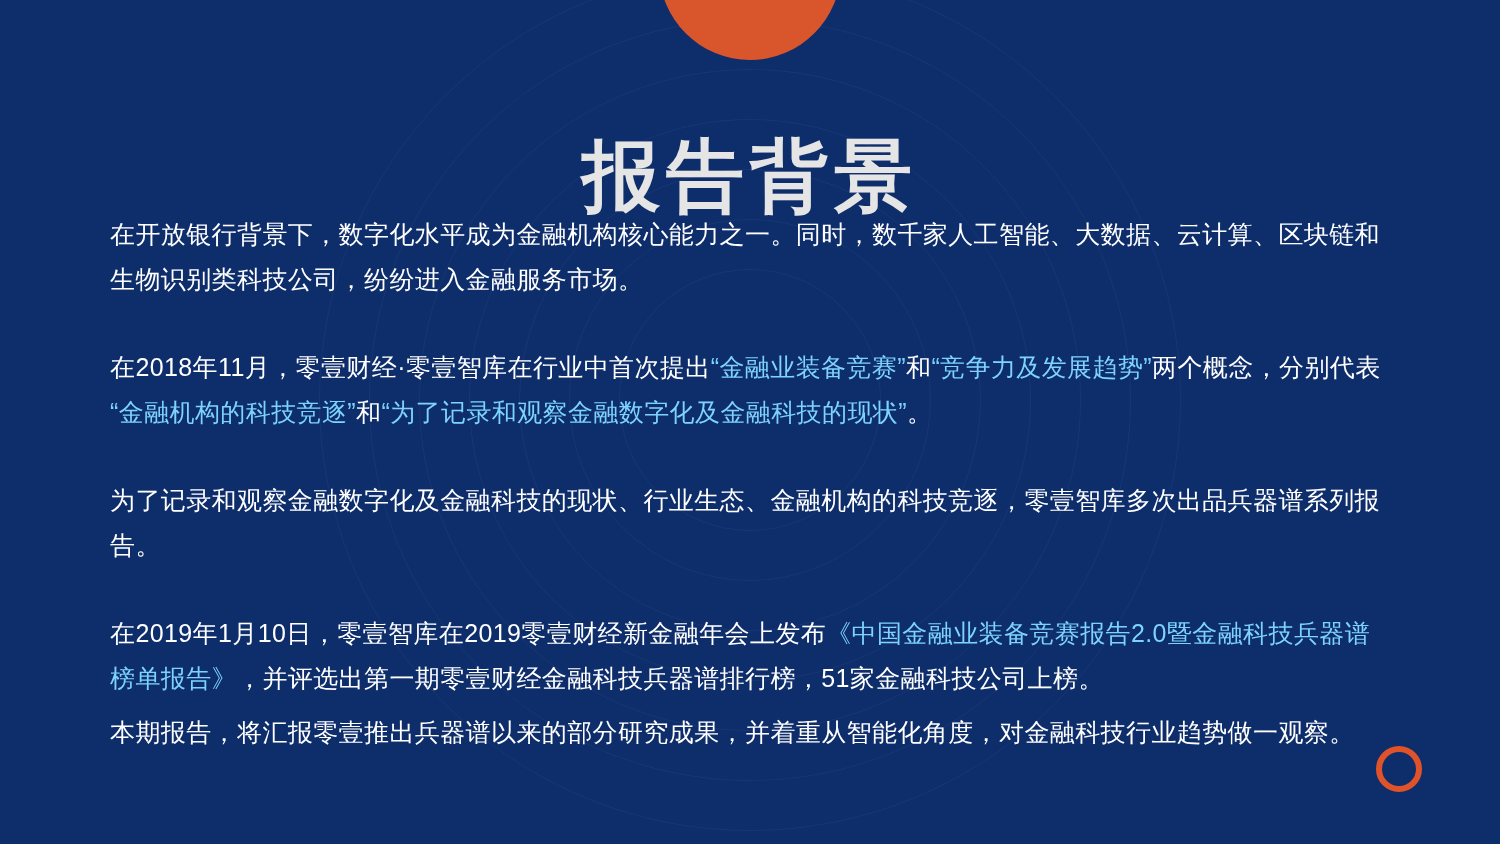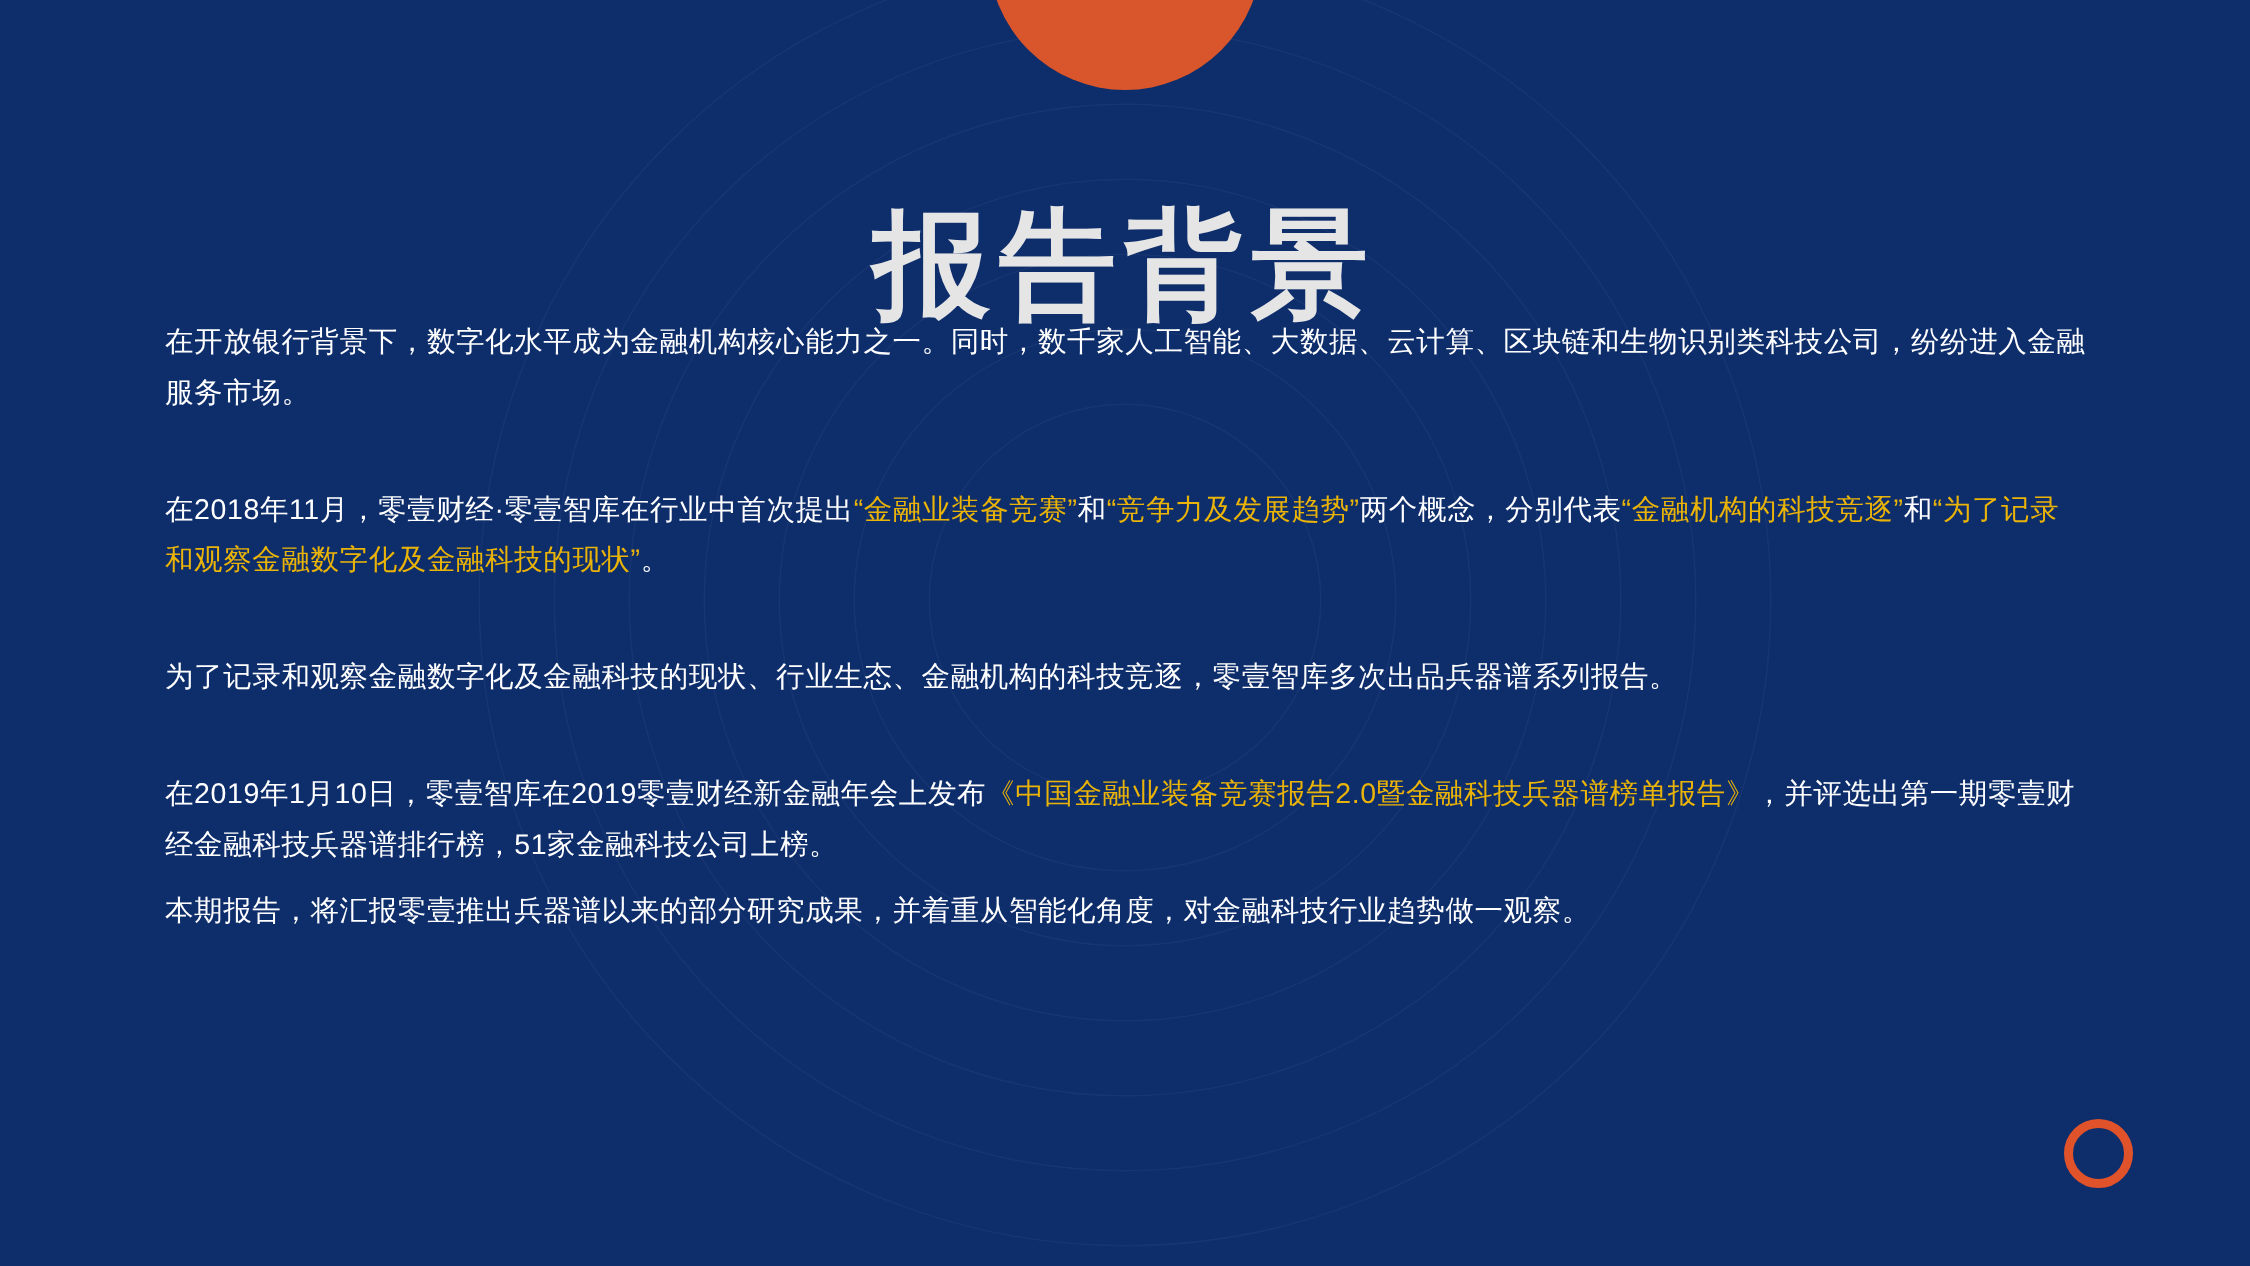--- a/index.html
+++ b/index.html
@@ -72,37 +72,37 @@
     letter-spacing: 6px;
     line-height: 1.1;
   }
 
   .body-copy {
     position: absolute;
     top: 212px;
     left: 110px;
     width: 1282px;
     color: #ffffff;
-    font-size: 19px;
+    font-size: 25px;
     line-height: 1.78;
     letter-spacing: 0.4px;
   }
 
   .para {
     margin: 0 0 44px 0;
   }
   .para.tight {
     margin-bottom: 10px;
   }
   .para:last-child {
     margin-bottom: 12px;
   }
 
   .hl {
-    color: #eab308;
+    color: #7dd3fc;
   }
 
   .logo-ring {
     position: absolute;
     right: 78px;
     bottom: 52px;
     width: 46px;
     height: 46px;
     border: 6px solid #e0522a;
     border-radius: 50%;

